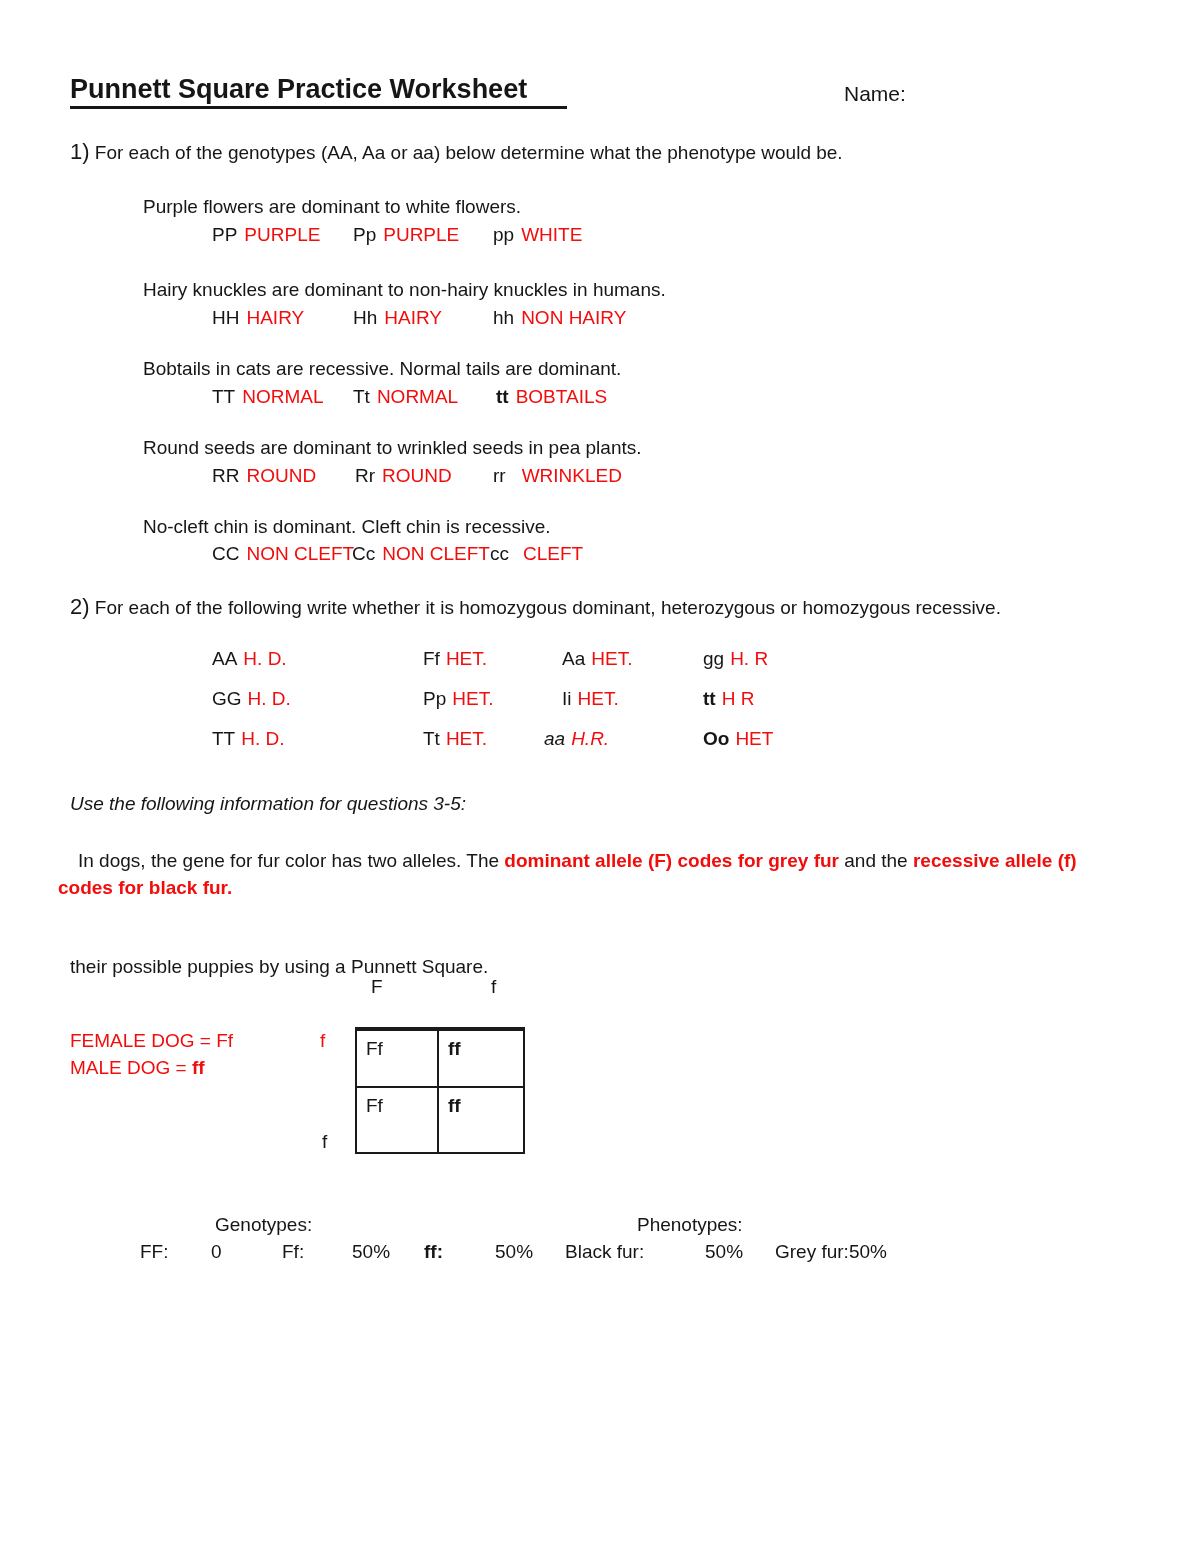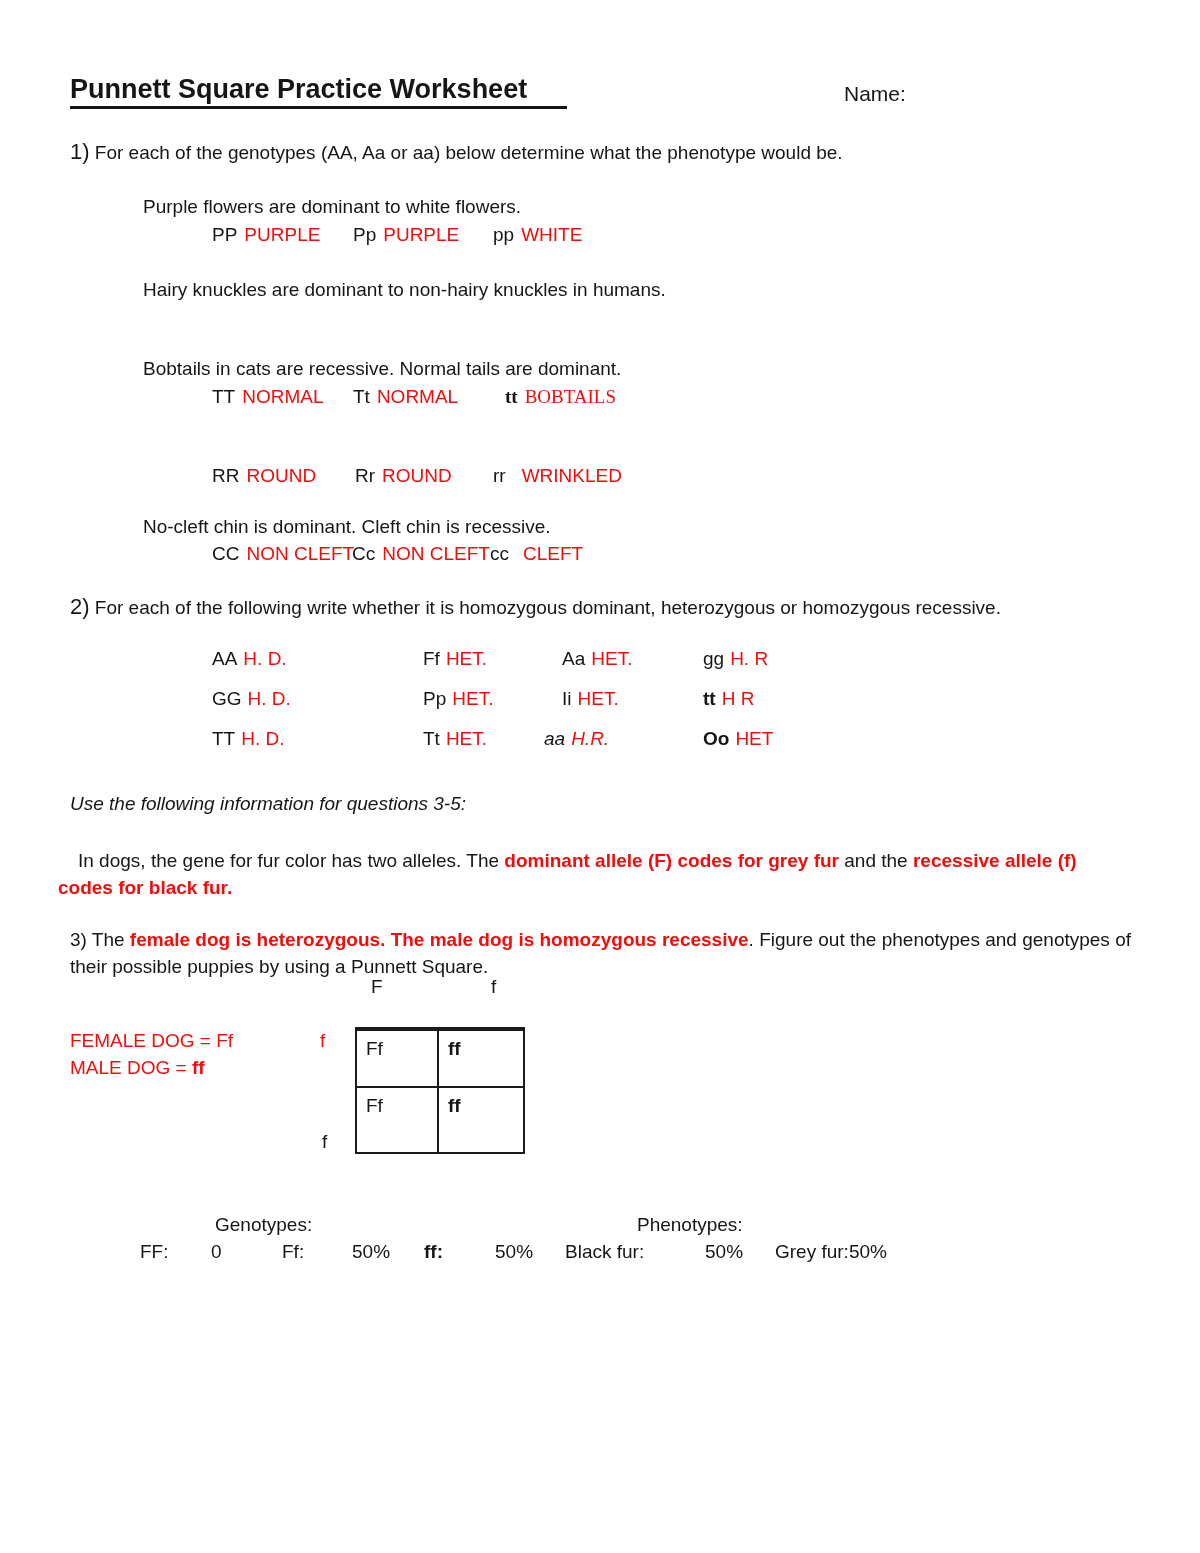--- a/index.html
+++ b/index.html
@@ -60,28 +60,34 @@
   </div>
 
   <div class="abs" style="left:143px;top:196px;">Purple flowers are dominant to white flowers.</div>
   <div class="ansrow" style="left:212px;top:224px;width:560px;">
     <span class="grp" style="left:0px;"><span class="geno">PP</span><span class="pheno">PURPLE</span></span>
     <span class="grp" style="left:141px;"><span class="geno">Pp</span><span class="pheno">PURPLE</span></span>
     <span class="grp" style="left:281px;"><span class="geno">pp</span><span class="pheno">WHITE</span></span>
   </div>
 
   <div class="abs" style="left:143px;top:279px;">Hairy knuckles are dominant to non-hairy knuckles in humans.</div>
+  <div class="ansrow" style="left:212px;top:307px;width:560px;">
+    <span class="grp" style="left:0px;"><span class="geno">HH</span><span class="pheno">HAIRY</span></span>
+    <span class="grp" style="left:141px;"><span class="geno">Hh</span><span class="pheno">HAIRY</span></span>
+    <span class="grp" style="left:281px;"><span class="geno">hh</span><span class="pheno">NON HAIRY</span></span>
+  </div>
 
   <div class="abs" style="left:143px;top:358px;">Bobtails in cats are recessive. Normal tails are dominant.</div>
   <div class="ansrow" style="left:212px;top:386px;width:560px;">
     <span class="grp" style="left:0px;"><span class="geno">TT</span><span class="pheno">NORMAL</span></span>
     <span class="grp" style="left:141px;"><span class="geno">Tt</span><span class="pheno">NORMAL</span></span>
-    <span class="grp" style="left:293px;font-family:Liberation Serif, serif;"><span class="geno b">tt</span><span class="pheno">BOBTAILS</span></span>
+    <span class="grp" style="left:284px;"><span class="geno b">tt</span><span class="pheno">BOBTAILS</span></span>
   </div>
 
+  <div class="abs" style="left:143px;top:437px;">Round seeds are dominant to wrinkled seeds in pea plants.</div>
   <div class="ansrow" style="left:212px;top:465px;width:560px;">
     <span class="grp" style="left:0px;"><span class="geno">RR</span><span class="pheno">ROUND</span></span>
     <span class="grp" style="left:143px;"><span class="geno">Rr</span><span class="pheno">ROUND</span></span>
     <span class="grp" style="left:281px;"><span class="geno" style="margin-right:16px;">rr</span><span class="pheno">WRINKLED</span></span>
   </div>
 
   <div class="abs" style="left:143px;top:516px;">No-cleft chin is dominant. Cleft chin is recessive.</div>
   <div class="ansrow" style="left:212px;top:543px;width:560px;">
     <span class="grp" style="left:0px;"><span class="geno">CC</span><span class="pheno">NON CLEFT</span></span>
     <span class="grp" style="left:140px;"><span class="geno">Cc</span><span class="pheno">NON CLEFT</span></span>
@@ -112,23 +118,20 @@
 
   <div class="abs it" style="left:70px;top:793px;">Use the following information for questions 3-5:</div>
 
   <div class="abs line" style="left:78px;top:847px;">
     <span class="k">In dogs, the gene for fur color has two alleles.  The </span><span class="rb">dominant allele (F) codes for grey fur</span><span class="k"> and the </span><span class="rb">recessive allele (f)</span>
   </div>
   <div class="abs line" style="left:58px;top:874px;text-align:center;">
     <span class="rb">codes for black fur.</span>
   </div>
 
-  <div class="abs line" style="left:70px;top:926px;">
-    <span class="k">3) The </span><span class="rb">female dog is heterozygous</span><span class="rb">. The male dog is homozygous recessive</span><span class="k">. Figure out the phenotypes and genotypes of</span>
-  </div>
   <div class="abs line" style="left:70px;top:953px;">their possible puppies by using a Punnett Square.</div>
 
   <div class="abs" style="left:371px;top:976px;">F</div>
   <div class="abs" style="left:491px;top:976px;">f</div>
 
   <div class="abs red" style="left:70px;top:1030px;">
     <span>FEMALE DOG = </span><span>Ff</span>
   </div>
   <div class="abs red" style="left:70px;top:1057px;">
     <span>MALE DOG = </span><span class="b">ff</span>

